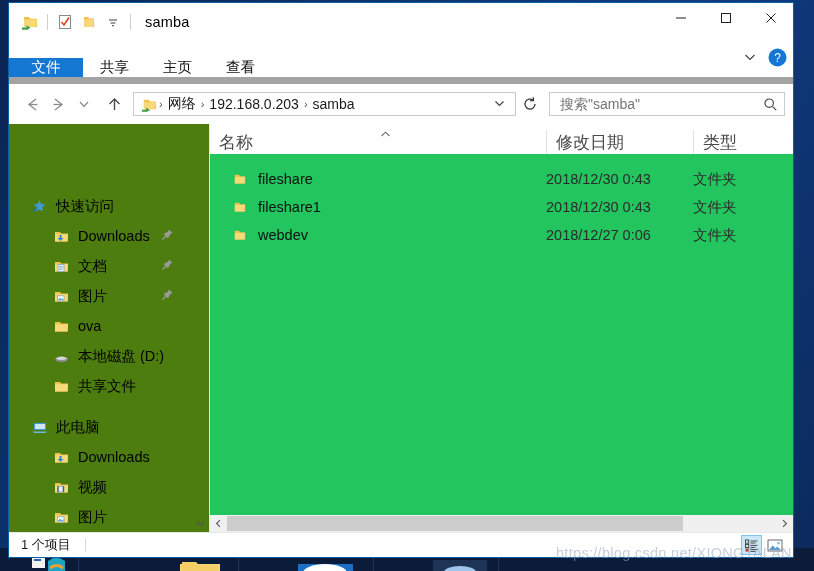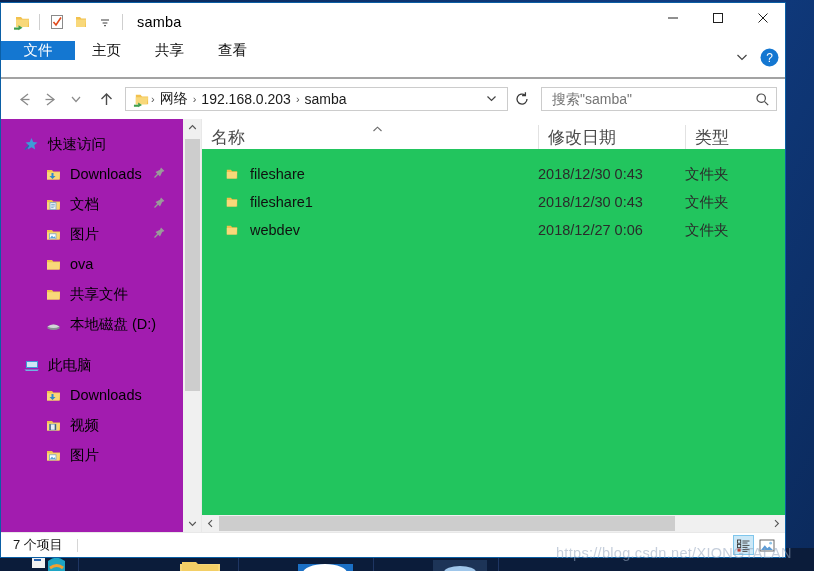--- a/index.html
+++ b/index.html
@@ -16,21 +16,21 @@
   }
   
   #taskbar {
     position: absolute; left: 0; bottom: 0; width: 814px; height: 23px;
     background: #0b1c3a;
   }
   .tb-icon { position: absolute; bottom: 0; height: 23px; }
   .tb-sep { position:absolute; bottom:0; width:1px; height:23px; background:#1e3562; }
   
   #window {
-    position: absolute; left: 0; top: 2px;
+    position: absolute; left: 8px; top: 2px;
     width: 786px; height: 556px;
     background: #ffffff;
     border: 1px solid #0b5fa5;
     box-sizing: border-box;
     display: flex; flex-direction: column;
   }
   
   #titlebar {
     height: 38px; min-height: 38px;
     display: flex; align-items: center;
@@ -47,23 +47,23 @@
     font-size: 14.5px; color: #000; margin-left: 9px; letter-spacing: .2px;
   }
   #caption-buttons { position: absolute; right: 0; top: 0; display: flex; }
   .cap-btn {
     width: 45px; height: 30px;
     display: flex; align-items: center; justify-content: center;
   }
   
   #ribbon {
     height: 36px; min-height: 36px;
-    display: flex; align-items: flex-start;
+    display: flex; align-items: flex-end;
     background: #ffffff;
-    border-bottom: 2px solid #a3a3a3;
+    border-bottom: 7px solid #a3a3a3;
     position: relative;
   }
   .rtab {
     display: flex; align-items: center; justify-content: center;
     padding: 0 17px;
     font-size: 14.5px; color: #111;
   }
   .rtab.active { background: #1477d1; color: #fff; min-width: 40px; }
   #ribbon-right { position: absolute; right: 6px; top: 0; height: 36px; display: flex; align-items: center; gap: 10px; }
   
@@ -110,23 +110,24 @@
   #search-input {
     flex: 1; border: 0; outline: 0;
     font-size: 14px; color: #3f3f3f;
     font-family: inherit; background: transparent;
   }
   
   #body { flex: 1; display: flex; min-height: 0; }
   
   #navpane {
     width: 200px; min-width: 200px;
-    background: #a21caf;
+    background: #4d7c0f;
     display: flex; position: relative;
     overflow: hidden;
+    align-items: flex-end;
   }
   #navlist {
     flex: 1; padding-top: 10px; overflow: hidden;
   }
   .nav-row {
     height: 30px;
     display: flex; align-items: center;
     padding-left: 22px;
     font-size: 14.5px; color: #000;
     position: relative;
@@ -315,22 +316,22 @@
         <div class="cap-btn" id="cap-close">
           <svg width="12" height="12" viewBox="0 0 12 12">
               <path d="M1.5 1.5 L10.5 10.5 M10.5 1.5 L1.5 10.5" stroke="#202020" stroke-width="1"></path>
             </svg>
         </div>
       </div>
     </div>
 
     <div id="ribbon">
       <div class="rtab active">文件</div>
+      <div class="rtab">共享</div>
       <div class="rtab">主页</div>
-      <div class="rtab">共享</div>
       <div class="rtab">查看</div>
       <div id="ribbon-right">
         <div>
           <svg width="16" height="16" viewBox="0 0 16 16">
               <path d="M3.5 6 L8 10.5 L12.5 6" stroke="#444" stroke-width="1.2" fill="none"></path>
             </svg>
         </div>
         <div>
           <svg width="19" height="19" viewBox="0 0 19 19">
             <circle cx="9.5" cy="9.5" r="9" fill="#1477d1"></circle>
@@ -481,35 +482,35 @@
                 <path d="M2 4 L7 4 L8.3 5.5 L15 5.5 L15 13.5 L2 13.5 Z" fill="#f2c14e"></path>
                 <path d="M2 6.3 L15 6.3 L14 13.5 L2 13.5 Z" fill="#f8d87a"></path>
               </svg>
             </span>
             <span class="nlabel">ova</span>
           </div>
 
           <div class="nav-row child">
             <span style="display:flex;">
               <svg width="17" height="17" viewBox="0 0 17 17">
-                <path d="M2 4 L7 4 L8.3 5.5 L15 5.5 L15 13.5 L2 13.5 Z" fill="#f2c14e"></path>
-                <path d="M2 6.3 L15 6.3 L14 13.5 L2 13.5 Z" fill="#f8d87a"></path>
-              </svg>
-            </span>
-            <span class="nlabel">共享文件</span>
-          </div>
-
-          <div class="nav-row child">
-            <span style="display:flex;">
-              <svg width="17" height="17" viewBox="0 0 17 17">
                 <path d="M2.5 10.5 q6 -4 12 0 l0 2 q-6 3 -12 0 Z" fill="#8b8f94"></path>
                 <path d="M2.5 10.5 q6 -4 12 0 q-6 3 -12 0 Z" fill="#d2d5d8"></path>
               </svg>
             </span>
             <span class="nlabel">本地磁盘 (D:)</span>
+          </div>
+
+          <div class="nav-row child">
+            <span style="display:flex;">
+              <svg width="17" height="17" viewBox="0 0 17 17">
+                <path d="M2 4 L7 4 L8.3 5.5 L15 5.5 L15 13.5 L2 13.5 Z" fill="#f2c14e"></path>
+                <path d="M2 6.3 L15 6.3 L14 13.5 L2 13.5 Z" fill="#f8d87a"></path>
+              </svg>
+            </span>
+            <span class="nlabel">共享文件</span>
           </div>
 
           <div class="nav-gap"></div>
 
           <div class="nav-row root">
             <span style="display:flex;">
               <svg width="17" height="17" viewBox="0 0 17 17">
                 <path d="M3 4 L15 4 L15 11 L3 11 Z" fill="#3f9ad6"></path>
                 <path d="M4 5 L14 5 L14 10 L4 10 Z" fill="#cfe7f6"></path>
                 <path d="M1.5 12.5 L16 12.5 L14.5 14 L3 14 Z" fill="#6fb6e2"></path>
@@ -642,21 +643,21 @@
           <div class="hsb-arrow" id="hsb-right">
             <svg width="9" height="9" viewBox="0 0 9 9">
                 <path d="M3 1.2 L6.4 4.5 L3 7.8" stroke="#555" stroke-width="1.1" fill="none"></path>
               </svg>
           </div>
         </div>
       </div>
     </div>
 
     <div id="statusbar">
-      <span id="status-count">7 个项目</span>
+      <span id="status-count">1 个项目</span>
       <span id="status-div"></span>
       <div id="viewbuttons">
         <div class="vbtn active">
           <svg width="15" height="15" viewBox="0 0 15 15">
             <rect x="1.5" y="2" width="3.2" height="3.2" fill="none" stroke="#3c3c3c" stroke-width=".9"></rect>
             <rect x="1.5" y="6.4" width="3.2" height="3.2" fill="none" stroke="#3c3c3c" stroke-width=".9"></rect>
             <rect x="1.5" y="10.4" width="3.2" height="3.2" fill="#c0392b"></rect>
             <path d="M6.4 3 H13.5 M6.4 5 H11.5 M6.4 7.4 H13.5 M6.4 9.4 H11.5 M6.4 11.6 H13.5 M6.4 13.4 H11.5" stroke="#3c3c3c" stroke-width=".9"></path>
           </svg>
         </div>

